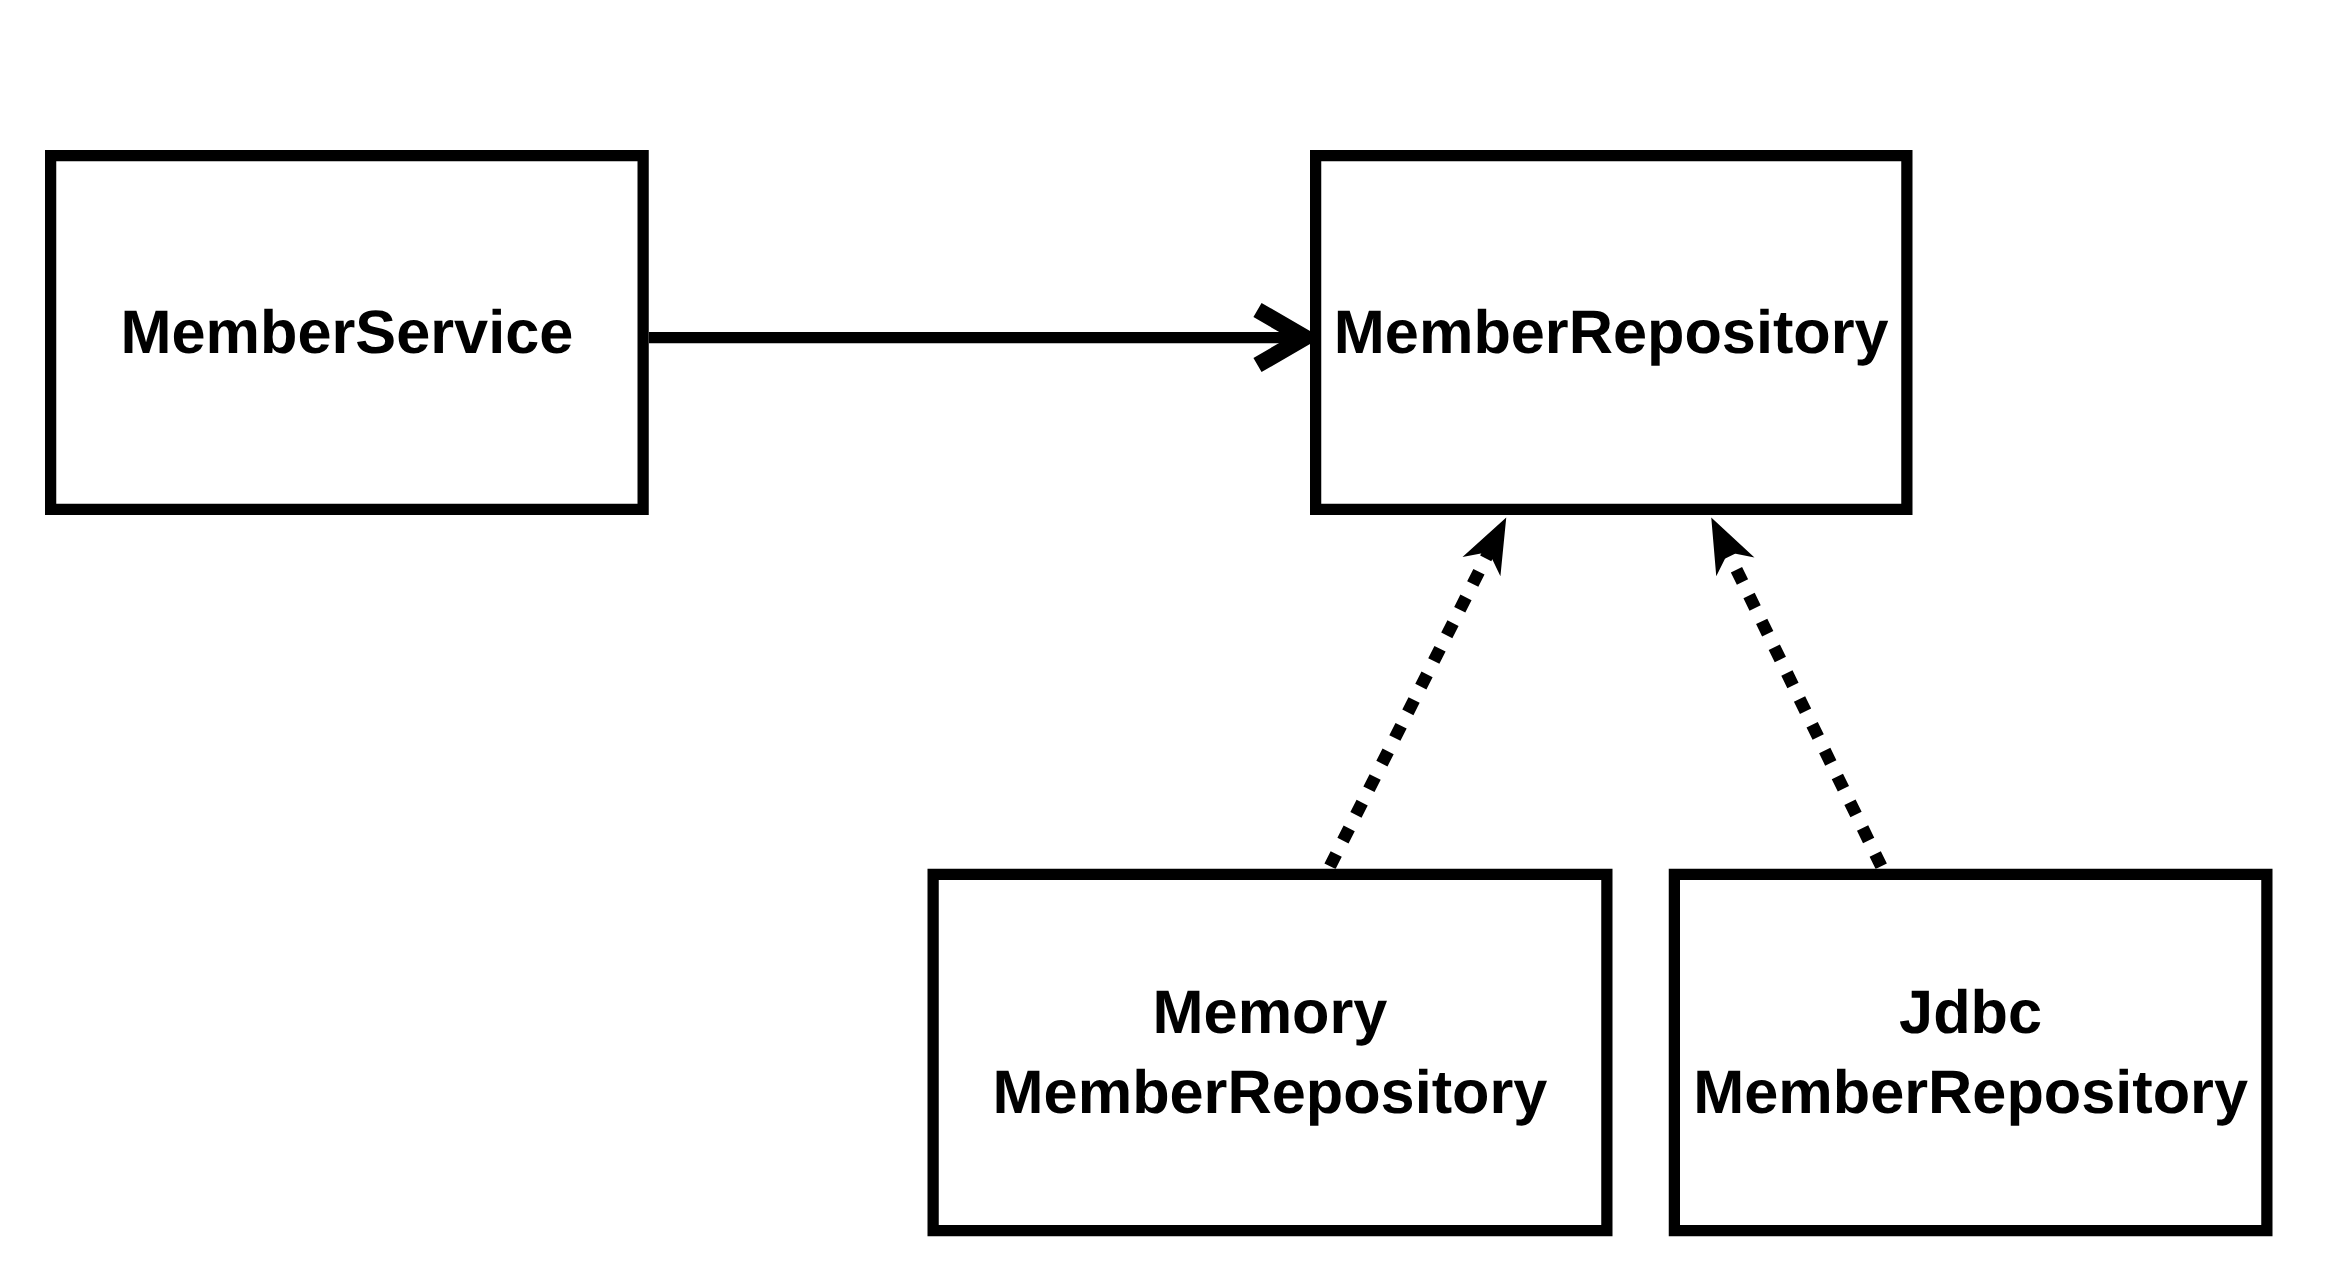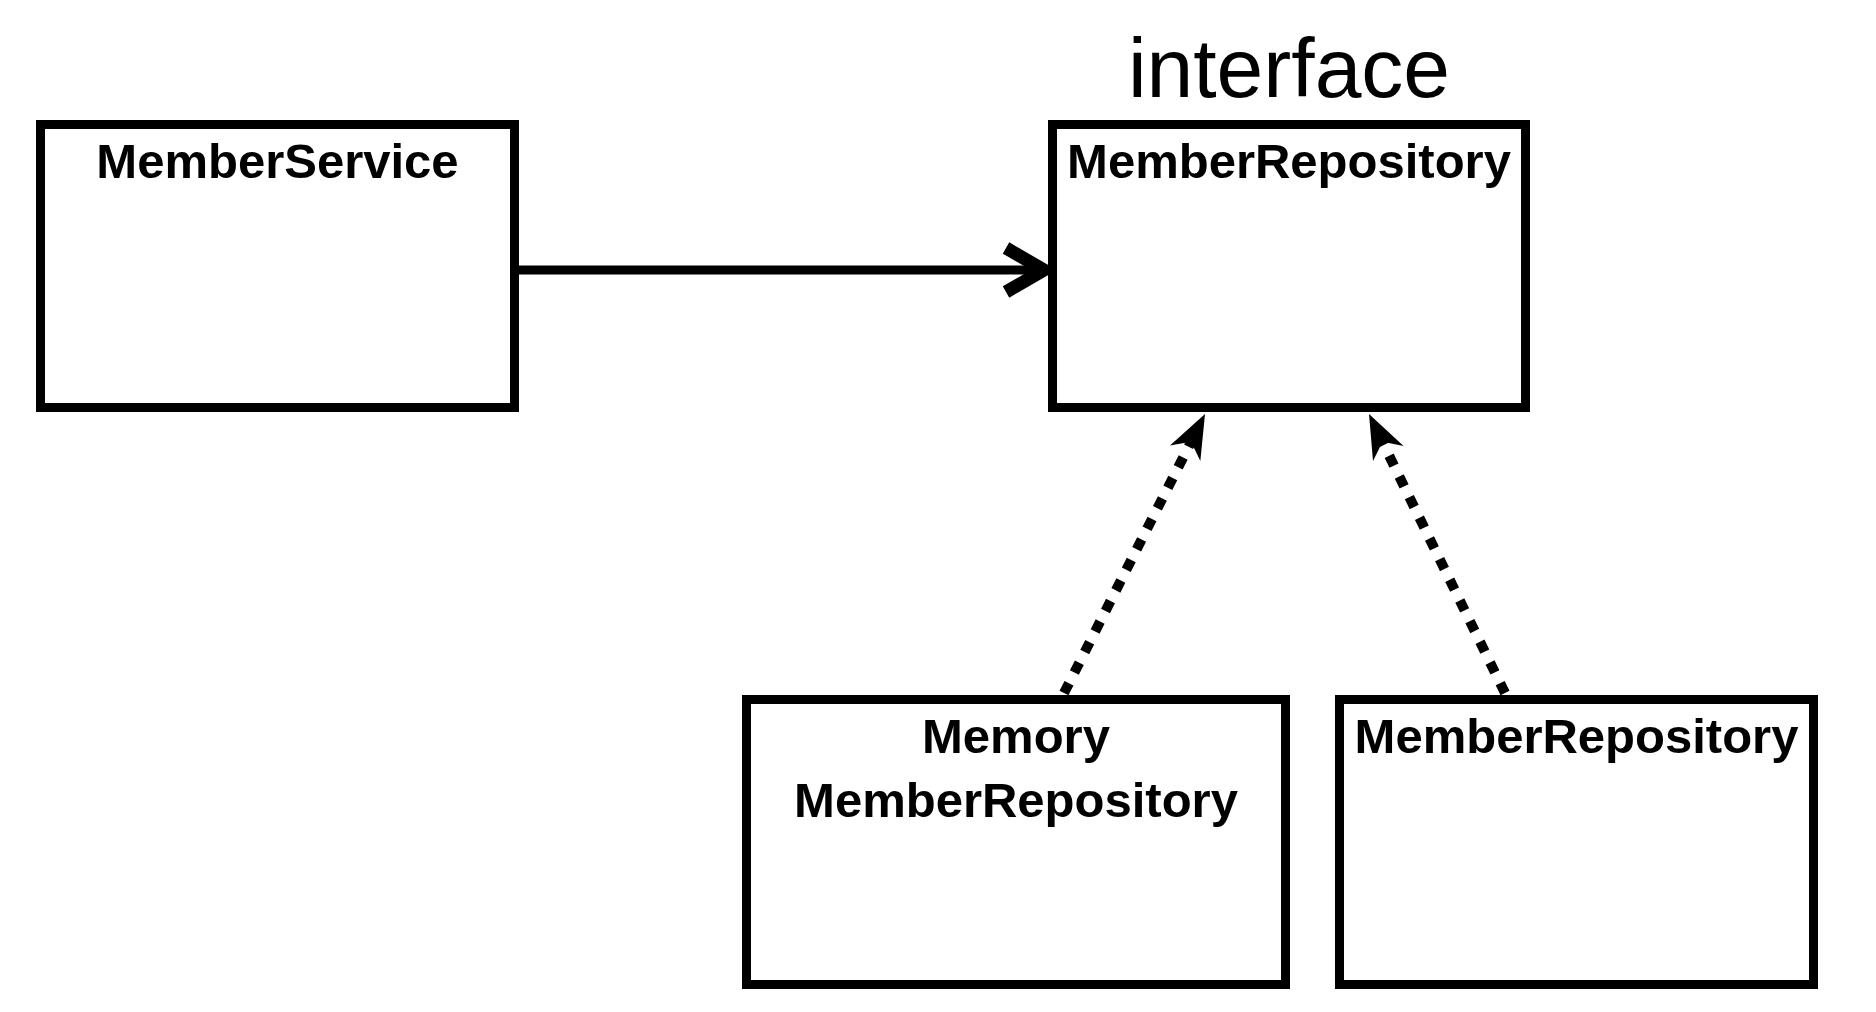--- a/index.html
+++ b/index.html
@@ -45,21 +45,21 @@
     stroke-width:13;
     stroke-linecap:butt;
     stroke-linejoin:miter;
   }
   .node{
     position:absolute;
     box-sizing:border-box;
     border:9px solid var(--line);
     background:var(--bg);
     display:flex;
-    align-items:flex-start;
+    align-items:center;
     justify-content:center;
     text-align:center;
     color:var(--line);
     font-weight:bold;
     font-size:49px;
     line-height:64px;
     letter-spacing:0px;
   }
   .node-member-service{
     left:36px; top:120px;
@@ -107,36 +107,36 @@
       <line class="edge-dashed" x1="1064" y1="693" x2="1194" y2="436"></line>
       <polygon class="head-filled" transform="translate(1205,414) rotate(-63.2)" points="0,0 -44,-17 -31,0 -44,17"></polygon>
     </g>
 
     <g>
       <line class="edge-dashed" x1="1505" y1="693" x2="1380" y2="437"></line>
       <polygon class="head-filled" transform="translate(1369,414) rotate(-116)" points="0,0 -44,-17 -31,0 -44,17"></polygon>
     </g>
   </svg>
 
-  <div class="stereotype-label">interface</div>
 
   <div class="node node-member-service">
     <span>MemberService</span>
   </div>
 
   <div class="node node-member-repository">
     <span>MemberRepository</span>
   </div>
 
   <div class="node node-memory">
     <span>
       <span class="label-line">Memory</span>
       <span class="label-line">MemberRepository</span>
     </span>
   </div>
 
   <div class="node node-jdbc">
     <span>
+      <span class="label-line">Jdbc</span>
       <span class="label-line">MemberRepository</span>
     </span>
   </div>
 
 </div>
 
 </body></html>

